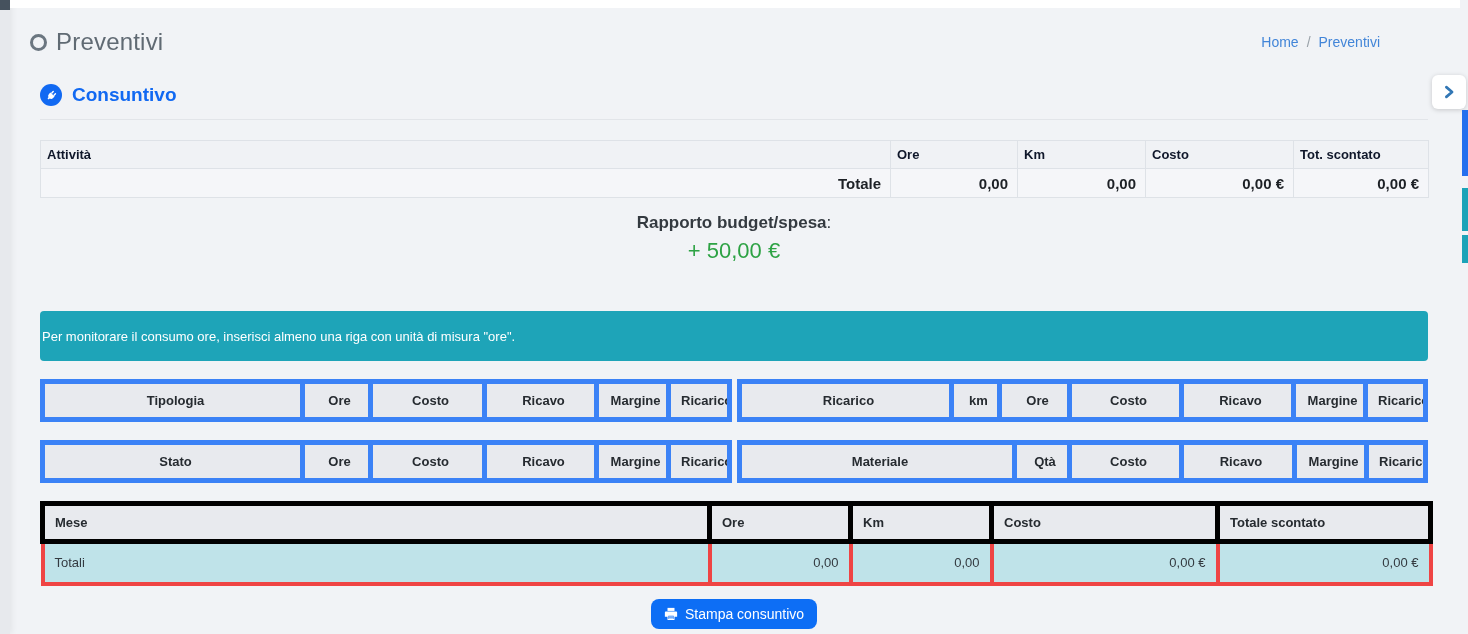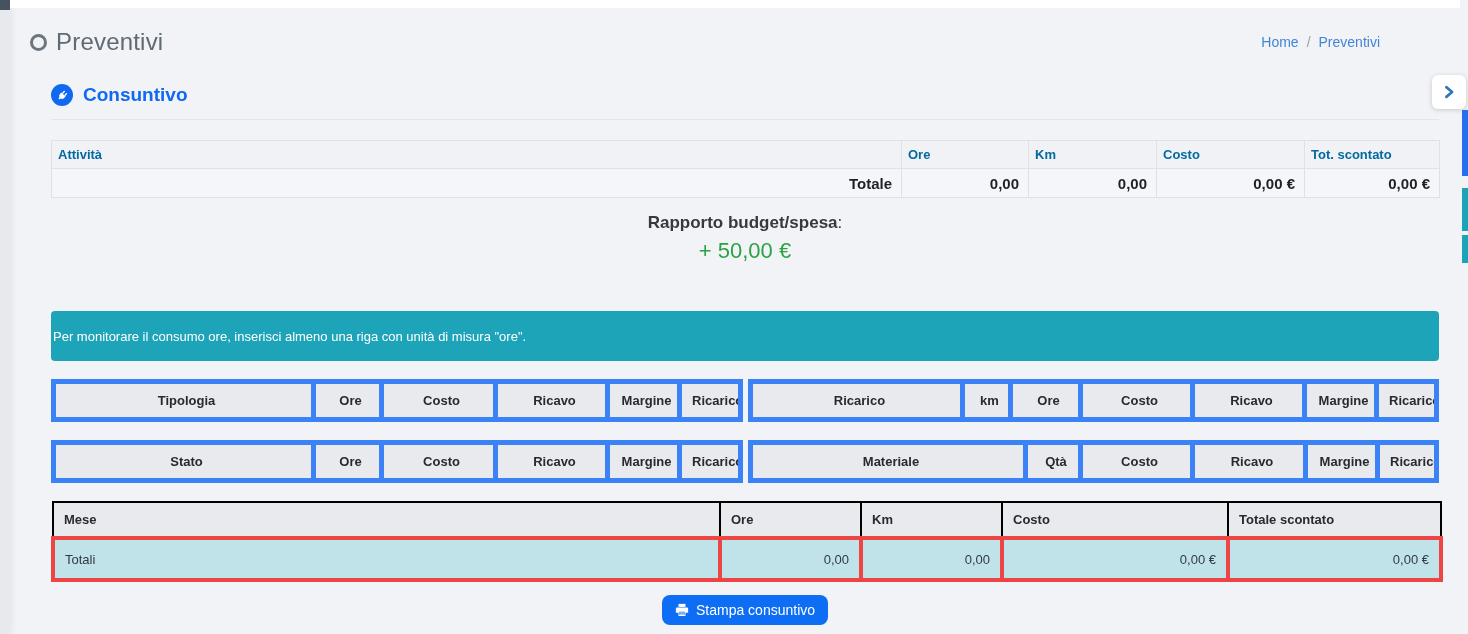--- a/index.html
+++ b/index.html
@@ -23,34 +23,34 @@
   .page-header { position:absolute; left:30px; right:88px; top:26px; height:32px;
     display:flex; align-items:center; justify-content:space-between; }
   .title-wrap { display:flex; align-items:center; gap:9px; }
   .ring { width:17px; height:17px; border:3px solid #6b7680; border-radius:50%; display:inline-block; }
   .page-title { font-size:24px; font-weight:400; color:#606a73; letter-spacing:.2px; }
   .breadcrumb { font-size:14px; display:flex; gap:8px; }
   .breadcrumb a { color:#4285d8; text-decoration:none; cursor:pointer; }
   .breadcrumb .sep { color:#99a1a8; }
 
   
-  .content { position:absolute; left:51px; width:1388px; top:84px; }
+  .content { position:absolute; left:40px; width:1388px; top:84px; }
   .section-header { display:flex; align-items:center; gap:10px; }
   .plug-badge { width:22px; height:22px; border-radius:50%; background:#1169f2;
     display:inline-flex; align-items:center; justify-content:center; flex:0 0 auto; }
   .section-title { font-size:19px; font-weight:700; color:#1169f2; }
   .section-rule { border:none; border-top:1px solid #e2e5e9; margin-top:13px; }
 
   table { border-collapse:collapse; table-layout:fixed; width:1388px; }
   td, th { white-space:nowrap; overflow:hidden; }
 
   
   .summary { margin-top:20px; }
   .summary th { background:#f0f2f5; border:1px solid #dee2e7; font-size:13px; font-weight:600;
-    text-align:left; padding:6px 6px; height:28px; color:#0369a1; }
+    text-align:left; padding:6px 6px; height:28px; color:#0f172a; }
   .summary td { background:#f5f6f9; border:1px solid #dee2e7; font-size:15px; font-weight:700;
     text-align:right; padding:4px 9px; height:29px; color:#1d2126; }
 
   
   .budget { margin-top:15px; text-align:center; }
   .budget-label { font-size:17px; color:#343a40; }
   .budget-label b { font-weight:700; }
   .budget-value { font-size:22px; color:#2da244; margin-top:5px; }
 
   
@@ -59,21 +59,21 @@
   .banner span { color:#ffffff; font-size:13px; }
 
   
   .grid-row { margin-top:18px; display:flex; justify-content:space-between; }
   .bd { width:auto; }
   .bd th { background:#e8eaee; border:5px solid #3b82f6; font-size:13px; font-weight:700;
     color:#262b30; text-align:center; padding:9px 4px 9px 10px; height:36px;margin-left:37px; }
 
   
   .monthly { margin-top:18px; }
-  .monthly th { background:#e8eaee; border:2px solid #000000; font-size:13px; font-weight:700;
+  .monthly th { background:#e8eaee; border:5px solid #000000; font-size:13px; font-weight:700;
     color:#262b30; text-align:left; padding:9px 10px; height:36px; }
   .monthly td { background:#bfe3e9; border:4px solid #ef4444; font-size:13px; font-weight:400;
     color:#333a40; padding:9px 10px; height:42px; }
   .monthly td.num { text-align:right; }
 
   
   .actions { margin-top:13px; text-align:center; }
   .btn-print { background:#0d6ef5; color:#ffffff; border:none; border-radius:8px;
     font-family:"Liberation Sans", sans-serif; font-size:14px; padding:7px 13px;
     display:inline-flex; align-items:center; gap:7px; cursor:pointer; }

